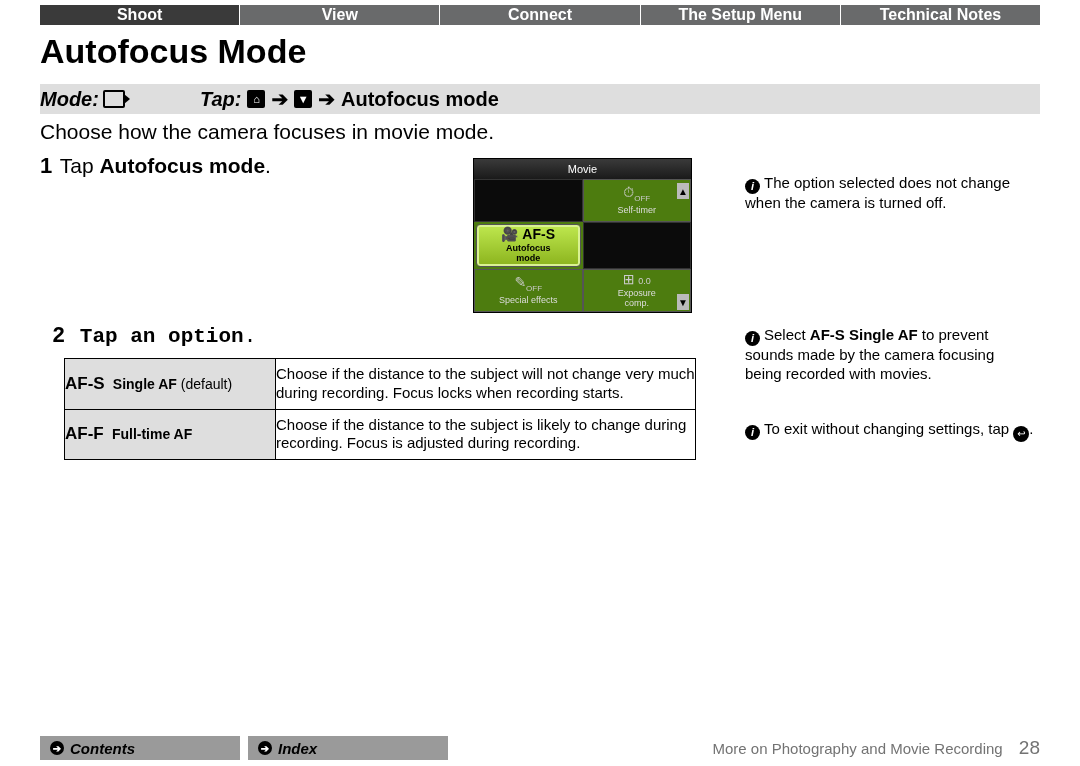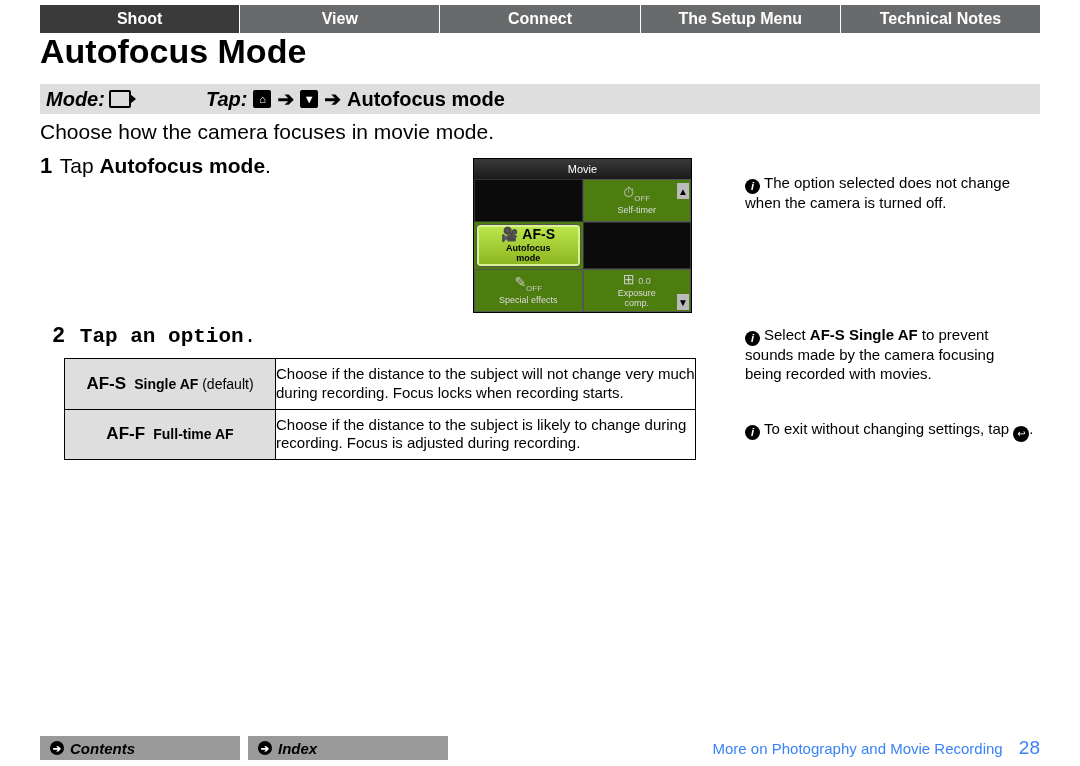--- a/index.html
+++ b/index.html
@@ -15,21 +15,21 @@
     width: var(--page-w);
     height: var(--page-h);
     position: relative;
     font-family: "Myriad Pro", "Segoe UI", Arial, sans-serif;
     color: var(--text);
     overflow: hidden;
   }
 
   
   .tabbar {
-    position:absolute; left:40px; right:40px; top:5px; height:28px;
+    position:absolute; left:40px; right:40px; top:5px; height:20px;
     display:flex;
   }
   .tab {
     flex:1; background:var(--tab-gray); color:#fff;
     font-weight:700; font-size:16px;
     display:flex; align-items:center; justify-content:center;
     border-right:1px solid #fff;
   }
   .tab.active { background: var(--tab-dark); }
   .tab:last-child { border-right:none; }
@@ -40,21 +40,21 @@
     font-size:34px; font-weight:800;
   }
 
   
   .modebar {
     position:absolute; left:40px; right:40px; top:84px; height:30px;
     background: var(--light-gray);
     display:flex; align-items:center;
     font-size:20px;
   }
-  .modebar .mode-label { font-style:italic; font-weight:600; padding-left:6px; width:160px; display:flex; align-items:center; gap:4px;}
+  .modebar .mode-label { font-style:italic; font-weight:600; width:160px; display:flex; align-items:center; gap:4px;}
   .modebar .tap-part { display:flex; align-items:center; gap:6px; }
   .modebar .tap-label { font-style:italic; font-weight:600; }
   .modebar .tap-dest { font-weight:700; }
   .arrow-glyph { font-weight:900; font-style:normal;}
 
   
   .intro {
     position:absolute; left:40px; top:120px; font-size:21px;
   }
 
@@ -100,21 +100,21 @@
   }
   .step2 .num { font-weight:700; font-size:22px; margin-right:2px;}
   .step2 .strong { font-weight:700; }
 
   
   .aftable {
     position:absolute; left:64px; top:358px; width:632px;
     border:1px solid #000; border-collapse:collapse; font-size:15px;
   }
   .aftable td { border:1px solid #000; padding:6px 0; vertical-align:middle;}
-  .aftable .mode-cell { width:210px; background:var(--light-gray);text-align:center; }
+  .aftable .mode-cell { width:210px; background:var(--light-gray); }
   .aftable .mode-cell .afcode { font-weight:900; font-size:17px; font-family:Arial,sans-serif;}
   .aftable .mode-cell .afname { font-weight:700; font-size:14px; margin-left:4px;}
   .aftable .mode-cell .afdef { font-weight:400; font-size:14px;}
   .aftable .desc { font-size:15px; line-height:1.25;}
 
   
   .note {
     position:absolute; left:745px; width:290px; font-size:15px; line-height:1.25;
   }
   .note .note-icon {
@@ -143,21 +143,21 @@
     width:190px; height:24px; background:#9a9a9a; color:#000;
     display:flex; align-items:center; gap:6px; padding-left:10px;
     font-weight:700; font-style:italic; font-size:15px;
     margin-right:8px;
   }
   .fbtn .farrow {
     width:14px; height:14px; border-radius:50%; background:#000; color:#fff;
     display:flex; align-items:center; justify-content:center; font-size:10px; font-style:normal;
   }
   .footer .breadcrumb {
-    margin-left:auto; font-size:15px; color:#3b82f6;
+    margin-left:auto; font-size:15px; color:#737373;
   }
   .footer .pagenum { font-size:19px; margin-left:12px; }
 
   
   .ibox { display:inline-flex; width:18px; height:18px; align-items:center; justify-content:center; background:#000; color:#fff; font-size:11px; font-weight:900; border-radius:2px; font-style:normal;}
   .ivid { display:inline-flex; width:18px; height:14px; border:2px solid #000; border-radius:2px; position:relative; font-style:normal;}
   .ivid::after { content:""; position:absolute; right:-7px; top:2px; width:0;height:0;border-top:5px solid transparent;border-bottom:5px solid transparent;border-left:6px solid #000;}
 </style>
 </head>
 <body>

